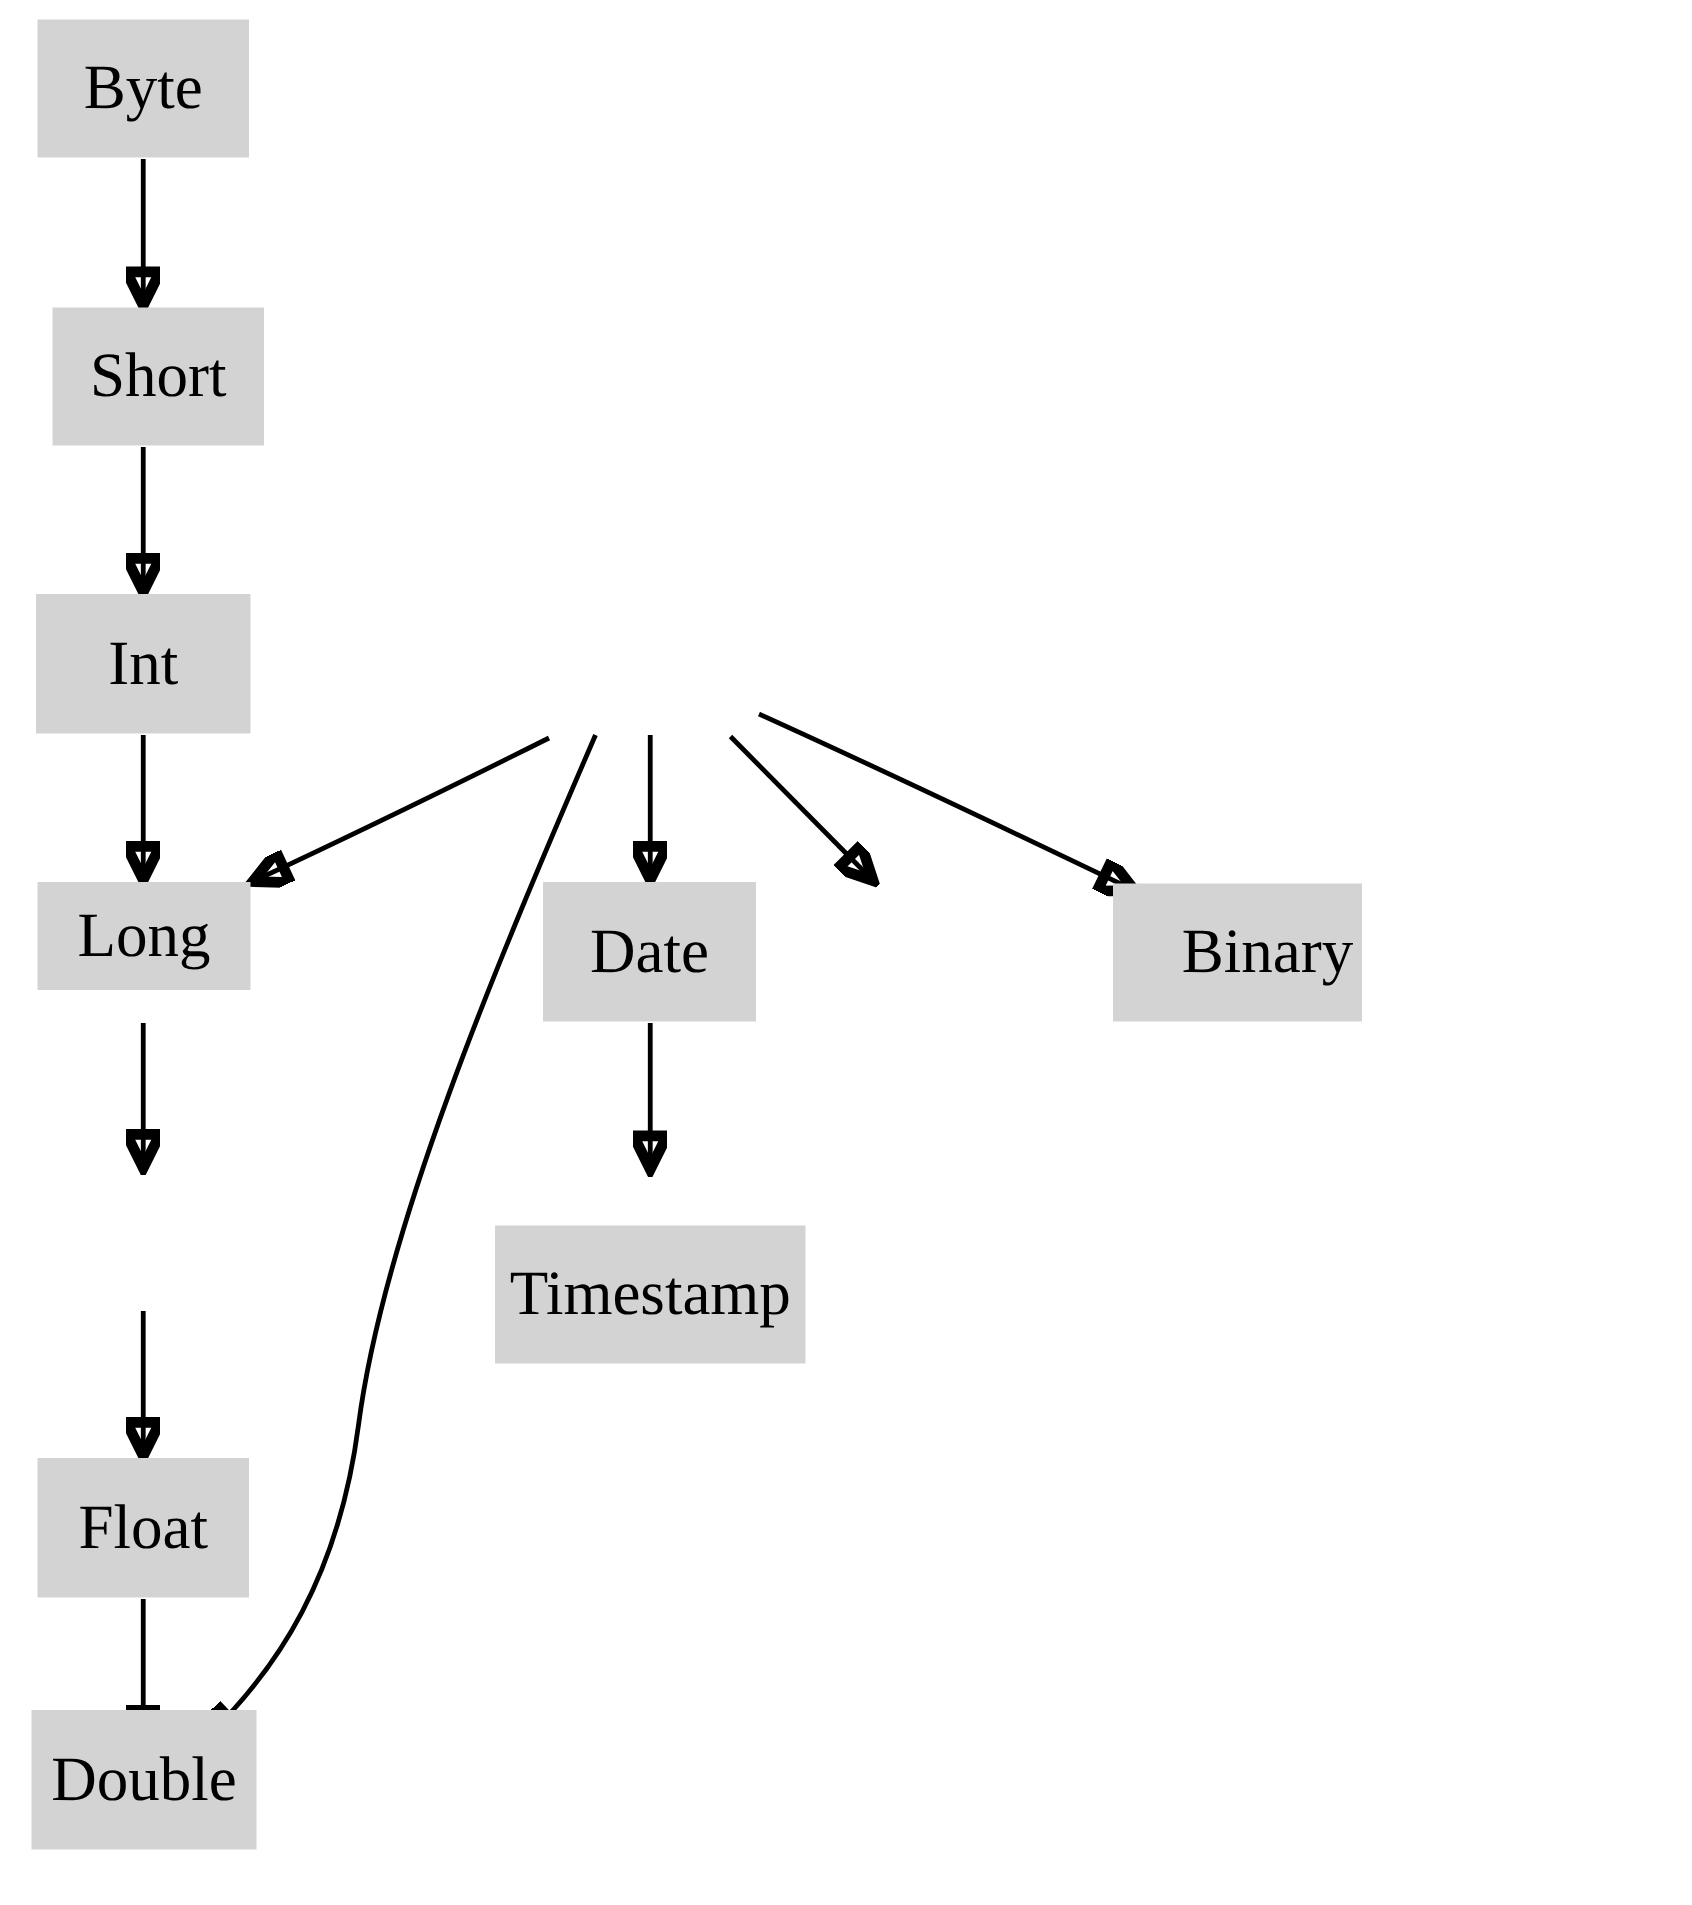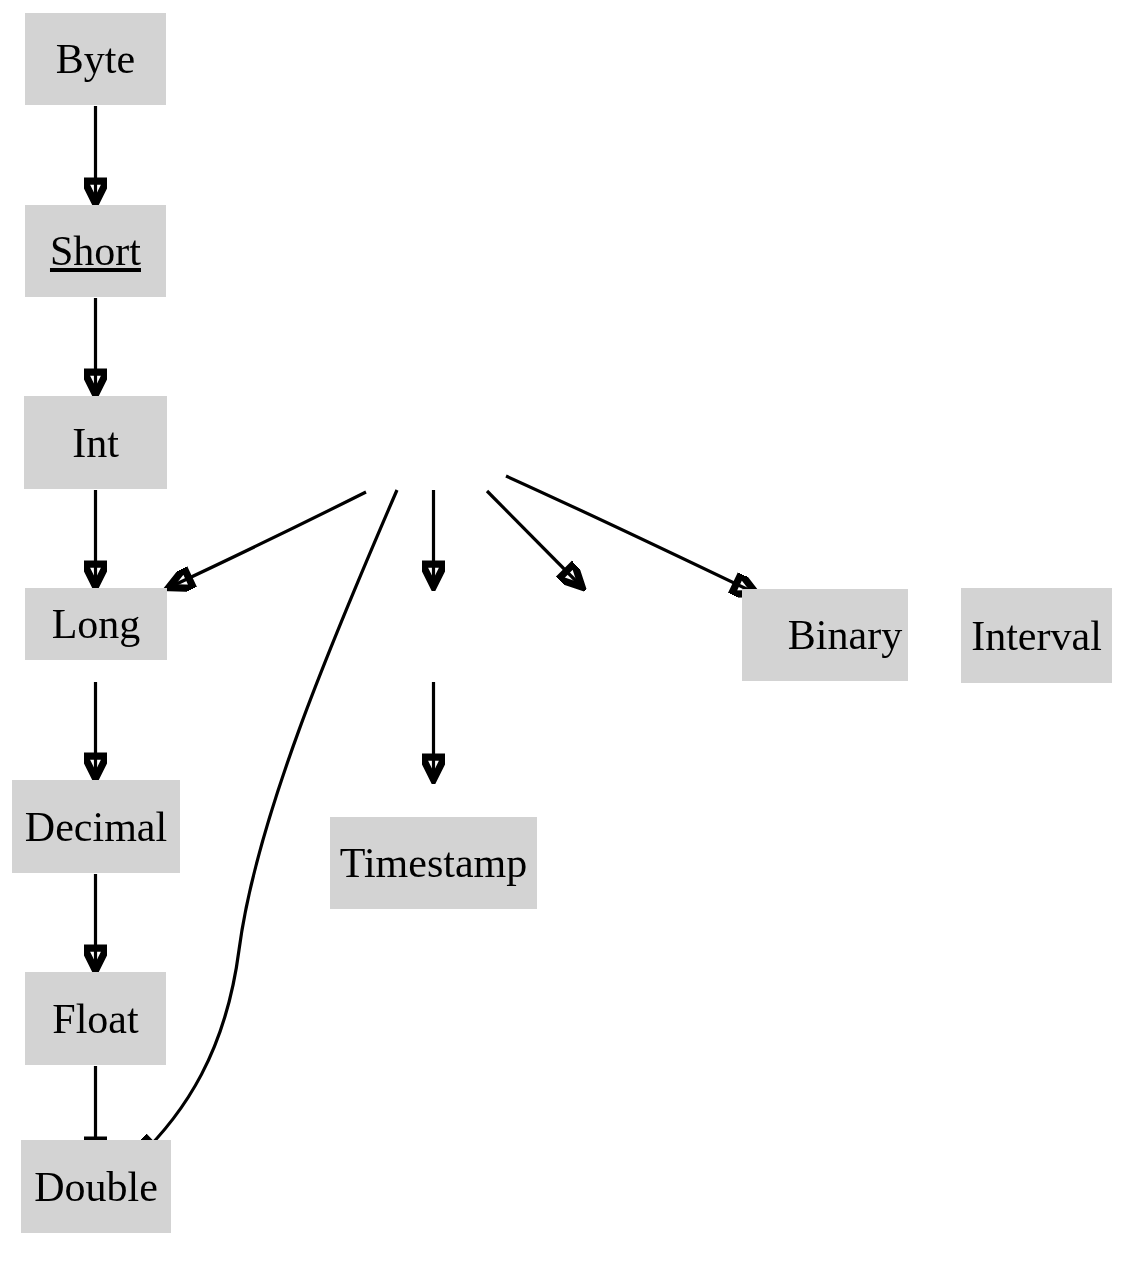--- a/index.html
+++ b/index.html
@@ -58,23 +58,22 @@
     <path marker-end="url(#arrow)" d="M95.5,1066 L95.5,1161"></path>
     <path marker-end="url(#arrow)" d="M366,492 C300,525 230,559 170,587"></path>
     <path marker-end="url(#arrow)" d="M433.5,490 L433.5,585"></path>
     <path marker-end="url(#arrow)" d="M487,491 L581,586"></path>
     <path marker-end="url(#arrow)" d="M506,476 C590,514 680,557 755,593"></path>
     <path marker-end="url(#arrow)" d="M397,490 C330,645 256,820 239,950 C226,1050 186,1112 137,1159"></path>
     <path marker-end="url(#arrow)" d="M433.5,682 L433.5,778"></path>
   </svg>
 
   <div class="node" style="left:25px;  top:13px;   width:141px; height:92px;">Byte</div>
-  <div class="node" style="left:25px;  top:205px;  width:141px; height:92px;text-decoration:underline;">Short</div>
+  <div class="node" style="left:35px;  top:205px;  width:141px; height:92px;">Short</div>
   <div class="node" style="left:24px;  top:396px;  width:143px; height:93px;">Int</div>
   <div class="node" style="left:25px;  top:588px;  width:142px; height:72px;">Long</div>
+  <div class="node" style="left:362px; top:588px;  width:142px; height:93px;">Date</div>
   <div class="node" style="left:742px; top:589px;  width:126px; height:92px;padding-left:40px;">Binary</div>
-  <div class="node" style="left:961px; top:588px;  width:151px; height:95px;">Interval</div>
-  <div class="node" style="left:12px;  top:780px;  width:168px; height:93px;">Decimal</div>
   <div class="node" style="left:330px; top:817px;  width:207px; height:92px;">Timestamp</div>
   <div class="node" style="left:25px;  top:972px;  width:141px; height:93px;">Float</div>
   <div class="node" style="left:21px;  top:1140px; width:150px; height:93px;">Double</div>
 
 </div>
 
 </body></html>

